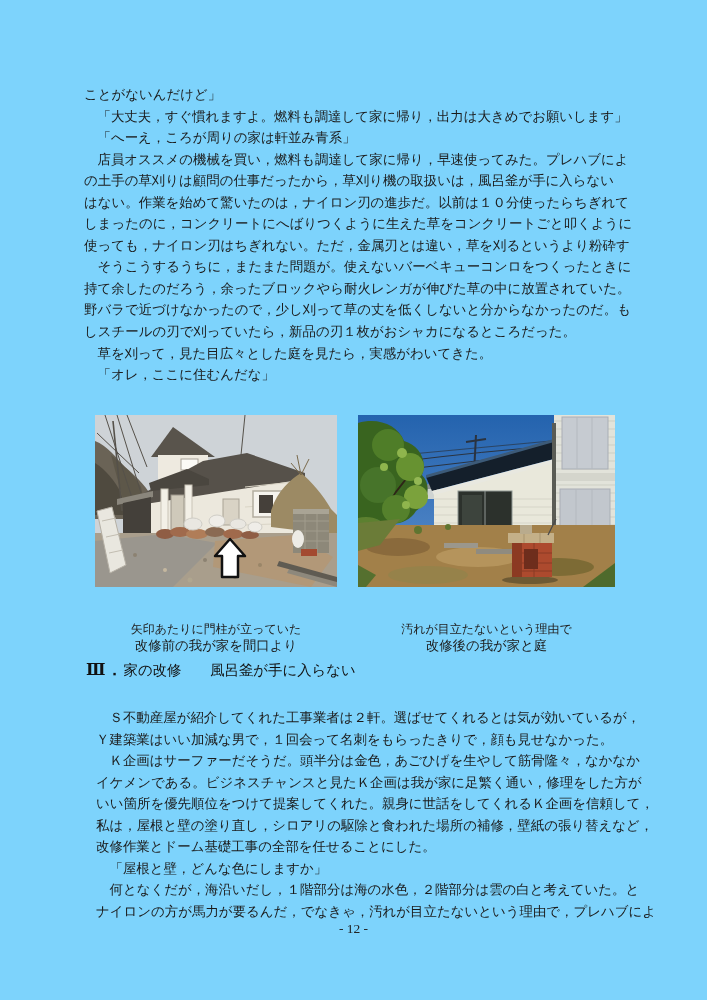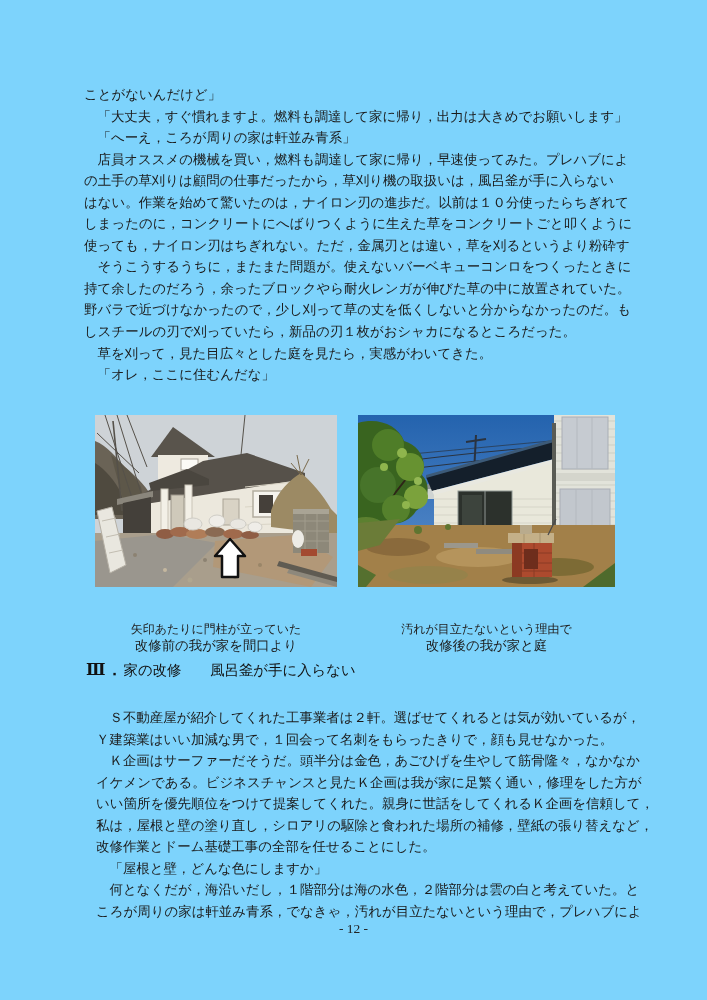--- a/index.html
+++ b/index.html
@@ -287,18 +287,18 @@
   <div id="narrative-bottom" class="textblock">
       <div class="line">　Ｓ不動産屋が紹介してくれた工事業者は２軒。選ばせてくれるとは気が効いているが，</div>
       <div class="line">Ｙ建築業はいい加減な男で，１回会って名刺をもらったきりで，顔も見せなかった。</div>
       <div class="line">　Ｋ企画はサーファーだそうだ。頭半分は金色，あごひげを生やして筋骨隆々，なかなか</div>
       <div class="line">イケメンである。ビジネスチャンスと見たＫ企画は我が家に足繁く通い，修理をした方が</div>
       <div class="line">いい箇所を優先順位をつけて提案してくれた。親身に世話をしてくれるＫ企画を信頼して，</div>
       <div class="line">私は，屋根と壁の塗り直し，シロアリの駆除と食われた場所の補修，壁紙の張り替えなど，</div>
       <div class="line">改修作業とドーム基礎工事の全部を任せることにした。</div>
       <div class="line">　「屋根と壁，どんな色にしますか」</div>
       <div class="line">　何となくだが，海沿いだし，１階部分は海の水色，２階部分は雲の白と考えていた。と</div>
-      <div class="line">ころが周りの家は軒並み青系，でなきゃ，汚れが目立たないという理由で，プレハブによ</div>
+      <div class="line">ナイロンの方が馬力が要るんだ，でなきゃ，汚れが目立たないという理由で，プレハブによ</div>
     </div>
 
   <div class="page-number">- 12 -</div>
 
 </div>
 
 </body></html>

